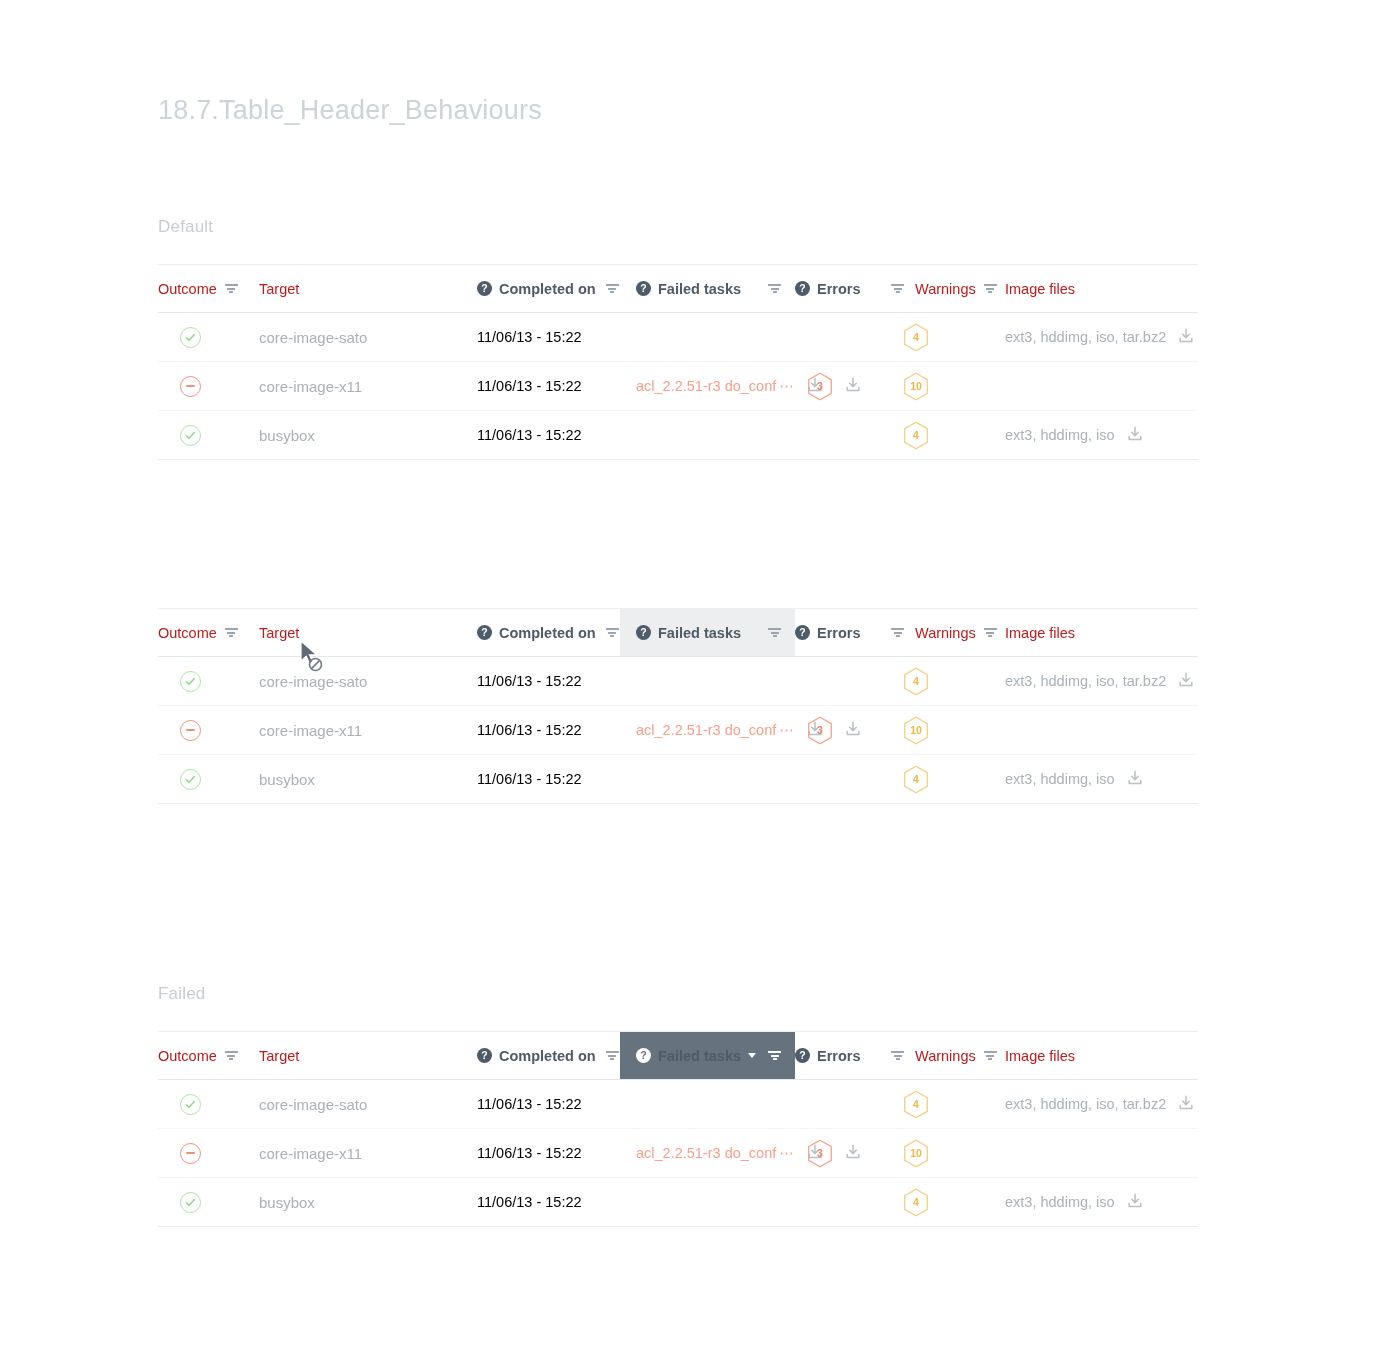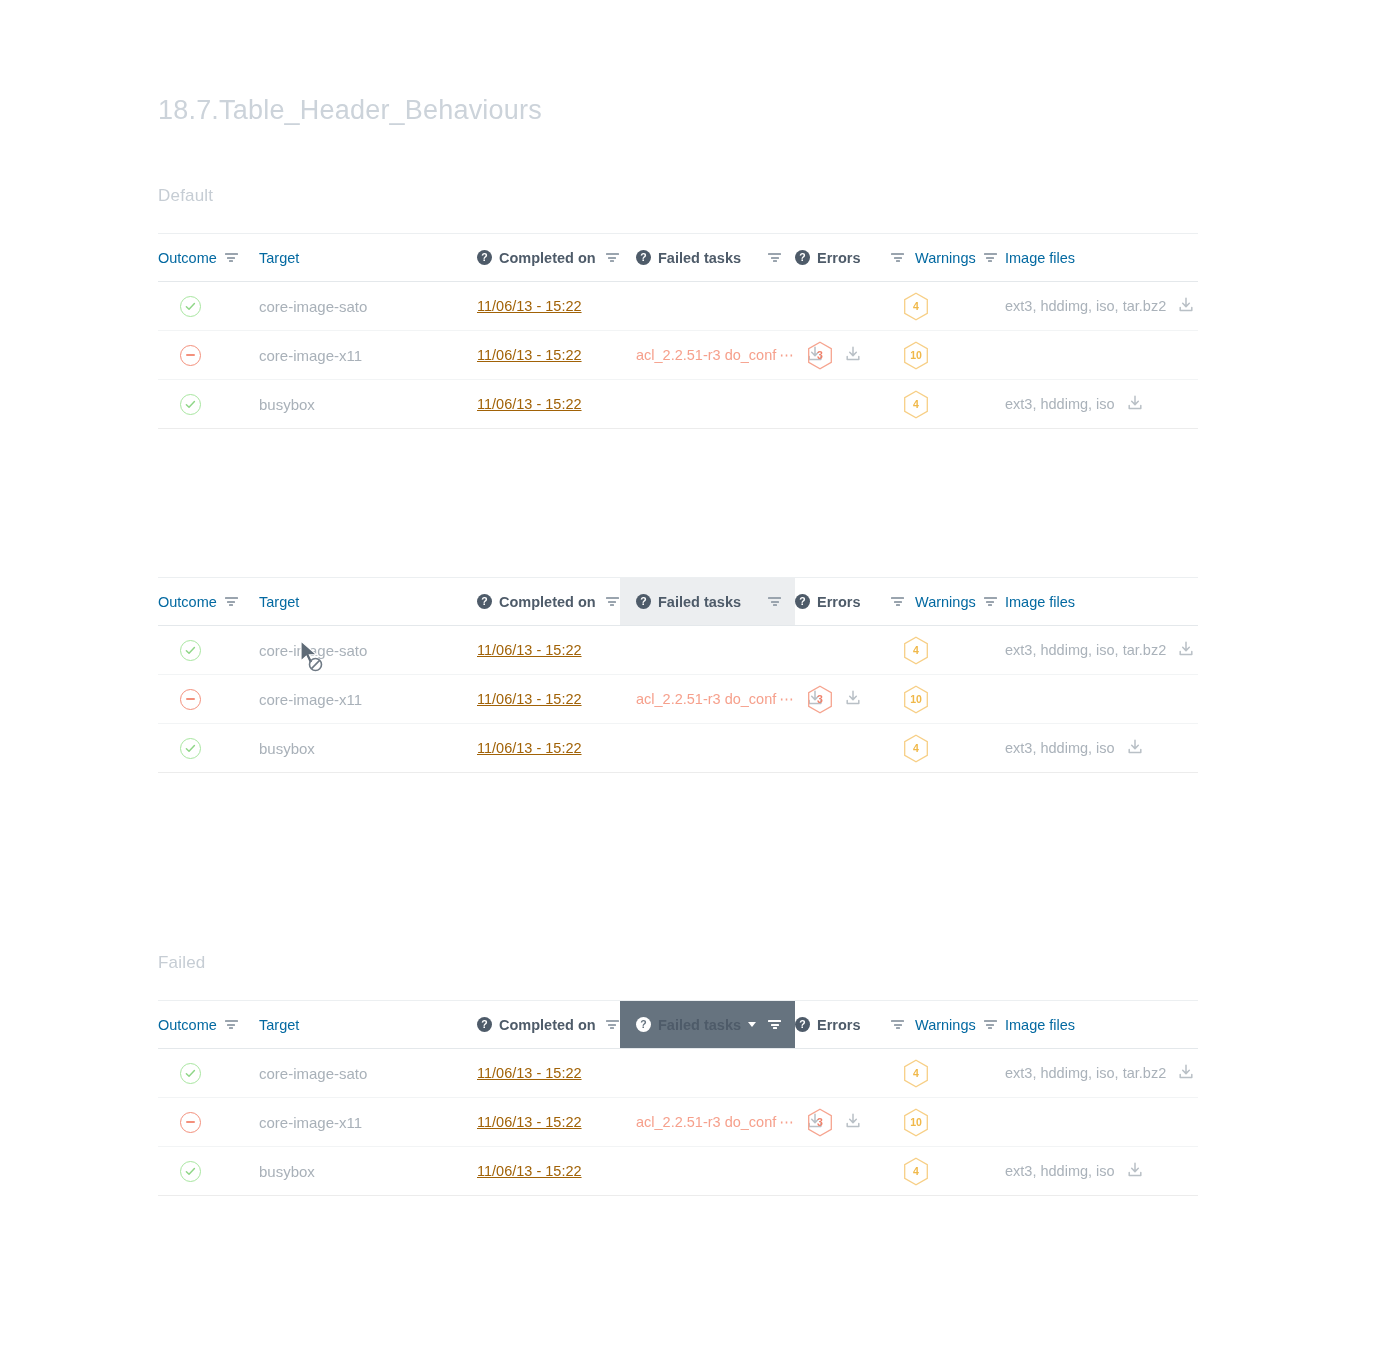--- a/index.html
+++ b/index.html
@@ -24,20 +24,21 @@
     font-weight: 400;
     color: #ccd3da;
     letter-spacing: 0.2px;
     white-space: nowrap;
   }
 
   .section {
     position: absolute;
     left: 158px;
     width: 1040px;
+    margin-top: 31px;
   }
   .section-default { top: 186px; }
   .section-hover   { top: 577px; }
   .section-clicked { top: 953px; }
 
   .section-label {
     font-size: 17px;
     color: #c6cdd4;
     font-weight: 400;
     margin-bottom: 27px;
@@ -64,21 +65,21 @@
   }
 
   .hdr-cell {
     display: flex;
     align-items: center;
     height: 41px;
     box-sizing: border-box;
   }
   .hdr-cell .lbl {
     font-size: 14.5px;
-    color: #0369a1;
+    color: #b91c1c;
     white-space: nowrap;
   }
   .hdr-cell.bold .lbl {
     font-weight: bold;
     color: #4e5b69;
     font-size: 14.5px;
   }
 
   
   th.hl { background: #eceef0 !important; }
@@ -162,21 +163,21 @@
   .status-ico.failed {
     border-color: #f3907c;
   }
   .status-ico.failed .dash {
     width: 9px; height: 2.5px;
     background: #f3907c;
     border-radius: 1px;
   }
 
   .target-txt { color: #a9b1b9; font-size: 15px; white-space: nowrap; }
-  .date-txt   { color: #a16207; font-size: 14.5px; white-space: nowrap; text-decoration: underline; }
+  .date-txt   { color: #000000; font-size: 14.5px; white-space: nowrap; }
   .imgfiles-txt { color: #aab2ba; font-size: 14.5px; white-space: nowrap; }
 
   .fail-link {
     color: #f6a08c;
     font-size: 14.5px;
     white-space: nowrap;
     text-decoration: none;
   }
   .ellip { color: #f6a08c; margin-left: 3px; letter-spacing: 1px; }
 

